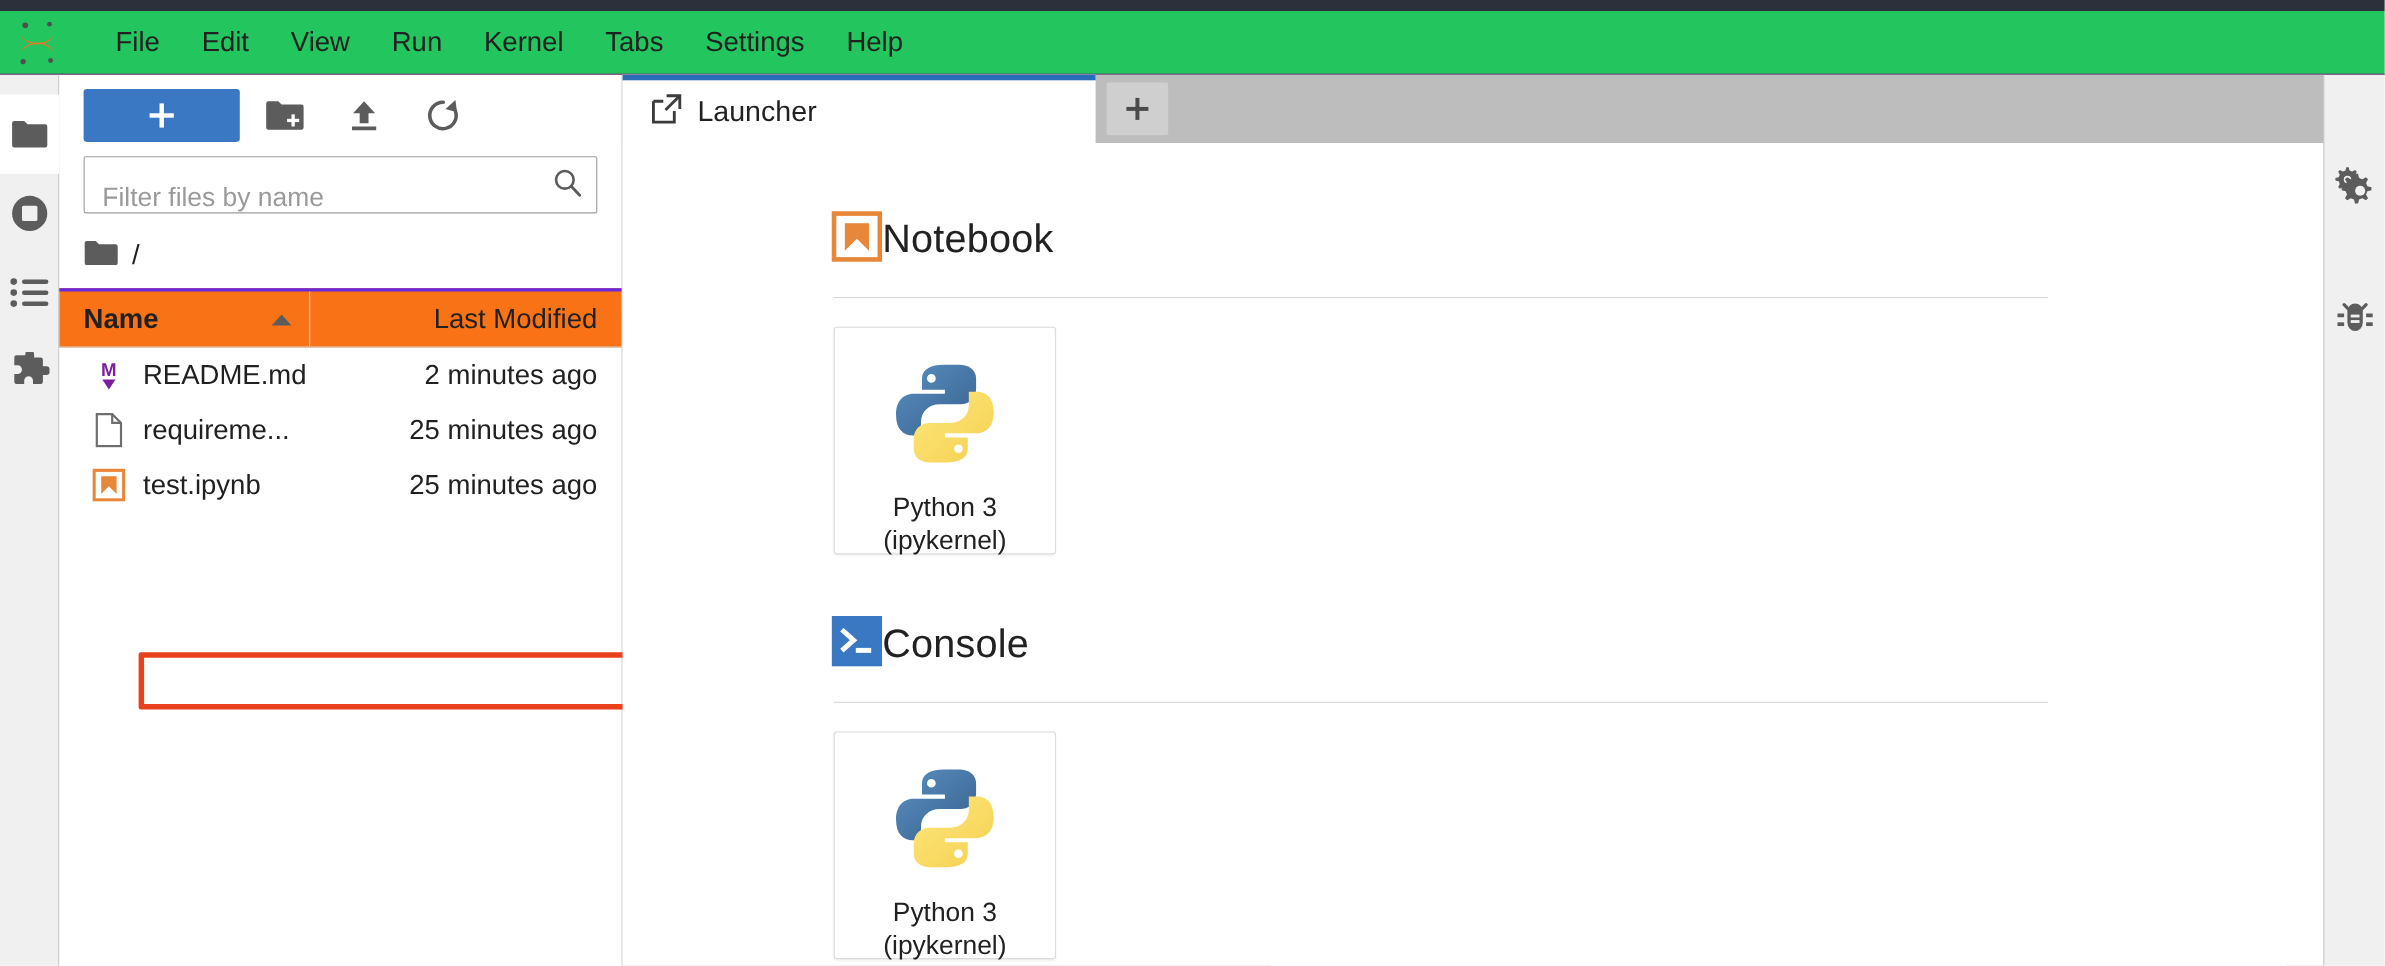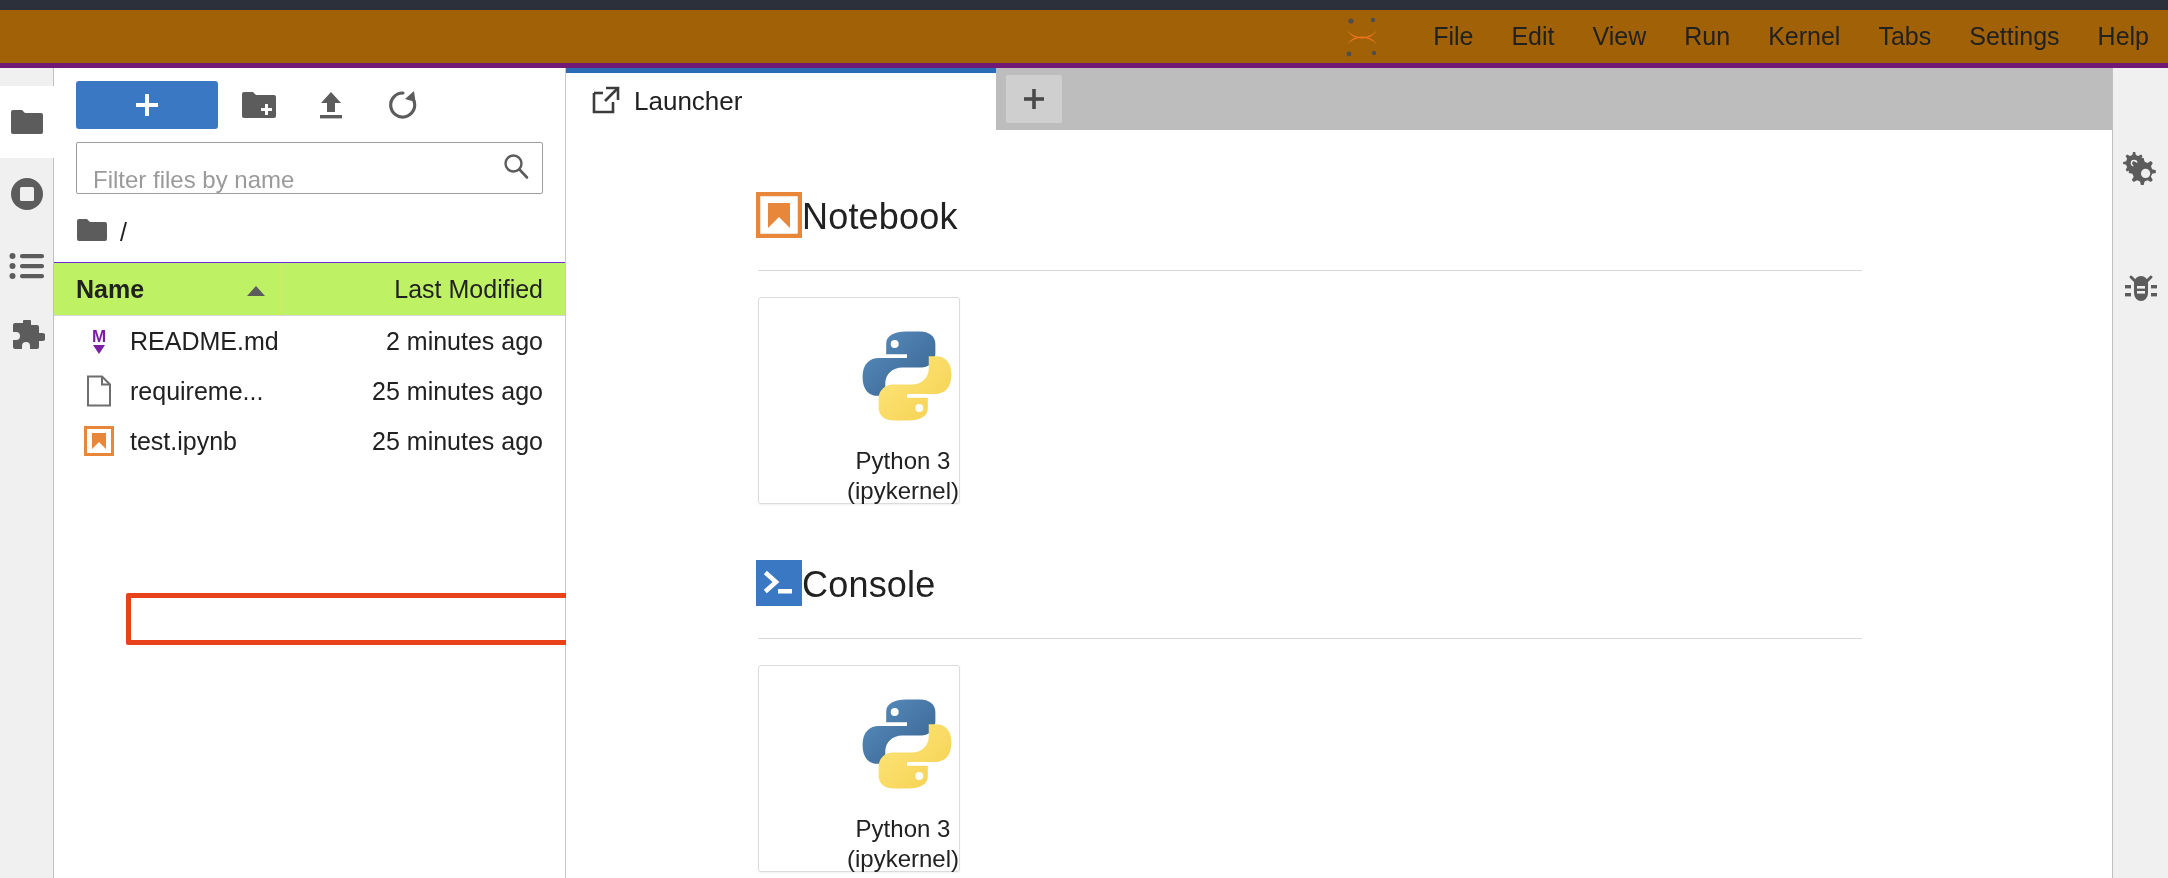--- a/index.html
+++ b/index.html
@@ -8,22 +8,22 @@
     font-family: "Liberation Sans", sans-serif;
     background: #fff; overflow: hidden;
   }
   #app { position: relative; width: 2168px; height: 878px; display: flex; flex-direction: column; }
 
   
   .top-strip { height: 10px; background: #2b303b; flex: 0 0 10px; }
 
   
   .menubar {
-    height: 58px; flex: 0 0 58px; background: #a16207;
-    display: flex; align-items: center; border-bottom: 5px solid #701a75; justify-content: flex-end;
+    height: 58px; flex: 0 0 58px; background: #22c55e;
+    display: flex; align-items: center; border-bottom: 1px solid #701a75;
   }
   .jp-logo { width: 56px; display: flex; align-items: center; justify-content: center; margin-left: 6px; }
   .menu-items { display: flex; align-items: center; margin-left: 24px; }
   .menu-item {
     font-size: 25px; color: #212121; padding: 6px 19px; cursor: default;
     white-space: nowrap;
   }
 
   
   .body-row { flex: 1 1 auto; display: flex; min-height: 0; }
@@ -74,22 +74,22 @@
   .fb-filter input::placeholder { color: #9a9a9a; }
 
   .fb-breadcrumb {
     height: 60px; display: flex; align-items: center; gap: 12px;
     padding: 0 22px; flex: 0 0 60px; margin-top: 8px;
   }
   .fb-breadcrumb .crumb-text { font-size: 25px; color: #212121; }
 
   .fb-header {
     display: flex; height: 54px; flex: 0 0 54px;
-    border-top: 1px solid #6d28d9; border-bottom: 1px solid #d6d6d6;
-    background: #bef264;
+    border-top: 3px solid #6d28d9; border-bottom: 1px solid #d6d6d6;
+    background: #f97316;
   }
   .fb-th-name {
     flex: 0 0 228px; display: flex; align-items: center; justify-content: space-between;
     padding: 0 14px 0 22px; border-right: 1px solid #d6d6d6;
     font-size: 25px; font-weight: bold; color: #212121; cursor: pointer;
   }
   .fb-th-mod {
     flex: 1 1 auto; display: flex; align-items: center; justify-content: flex-end;
     padding: 0 22px; font-size: 25px; font-weight: normal; color: #212121; cursor: pointer;
   }
@@ -144,21 +144,21 @@
     display: flex; align-items: center; padding: 0 0 0 190px;
     height: 70px;
   }
   .section-title { font-size: 36px; color: #212121; letter-spacing: 0.2px; }
   .section-rule {
     height: 1px; background: #d8d8d8; margin: 18px 250px 0 192px;
   }
   .card-row { display: flex; padding: 26px 0 0 192px; gap: 24px; }
   .card {
     width: 202px; height: 207px; border: 1px solid #dcdcdc; border-radius: 3px;
-    background: #fff; display: flex; flex-direction: column; align-items: flex-end;
+    background: #fff; display: flex; flex-direction: column; align-items: center;
     justify-content: flex-start; padding-top: 26px; cursor: pointer;
     box-shadow: 0 1px 2px rgba(0,0,0,0.06);
   }
   .card-label {
     margin-top: 14px; font-size: 24px; color: #212121; text-align: center; line-height: 1.25;
   }
   .console-gap { height: 46px; }
 
   
   .right-rail {

